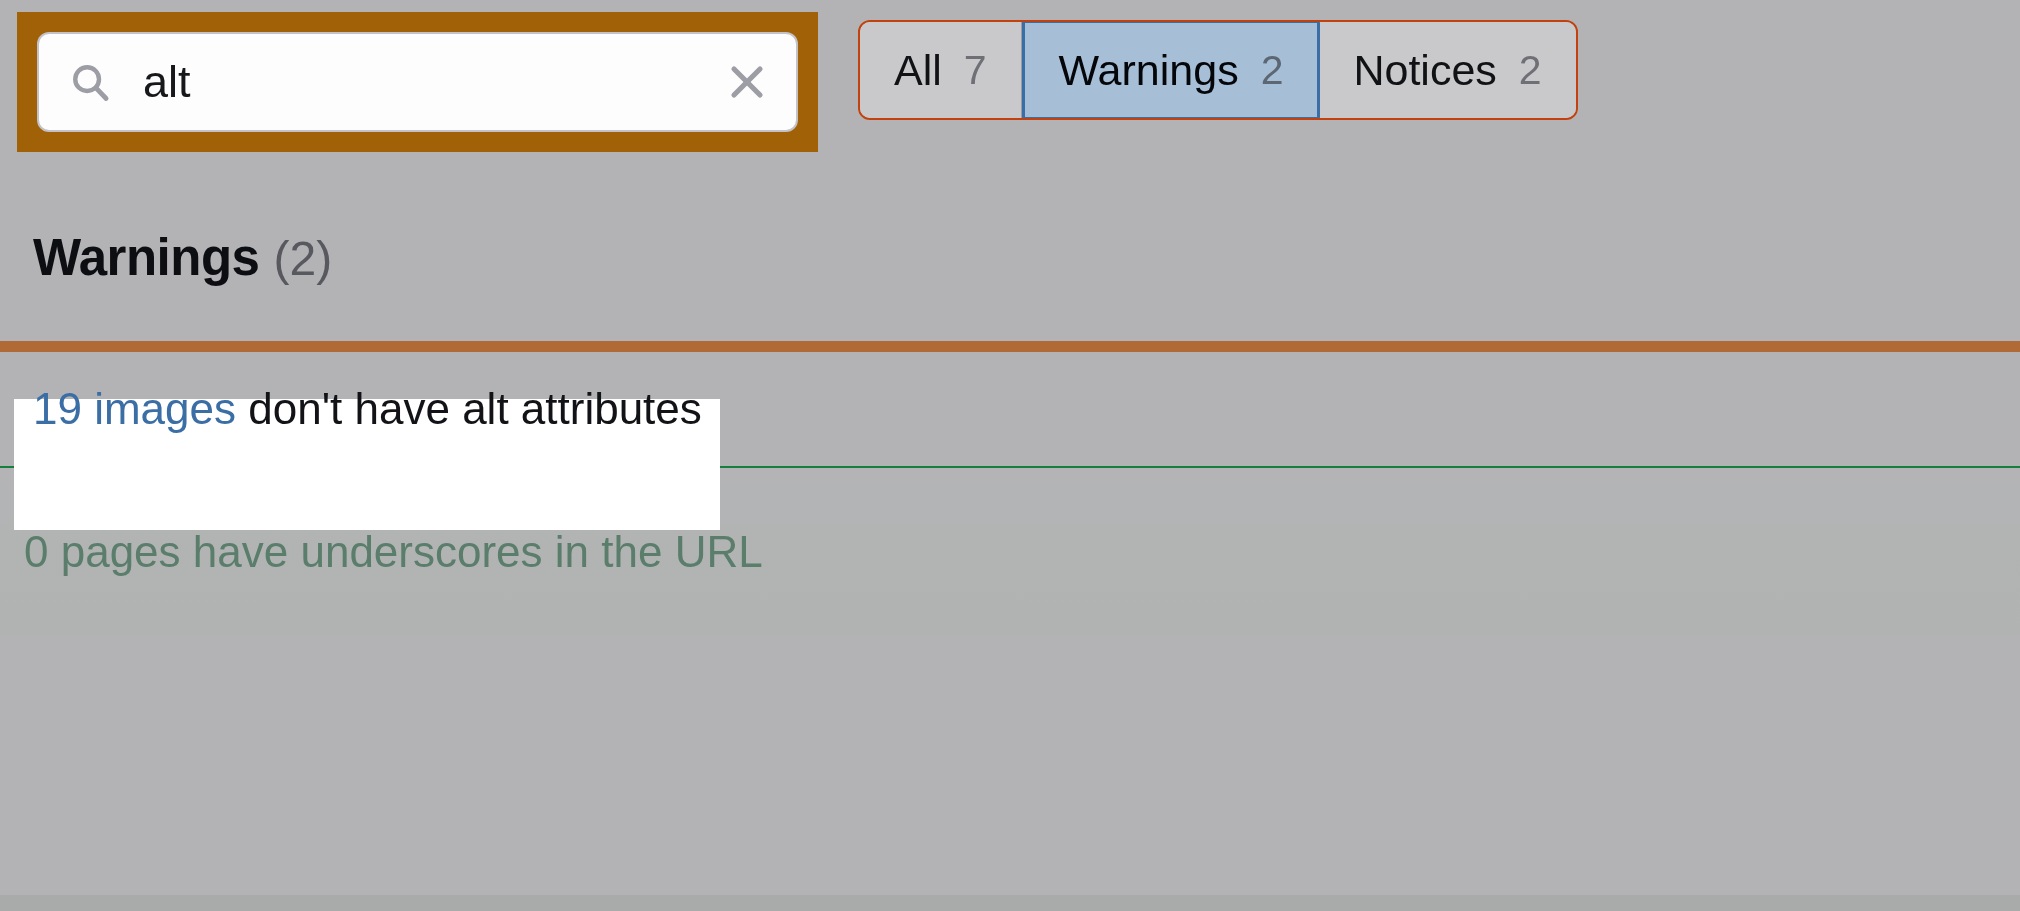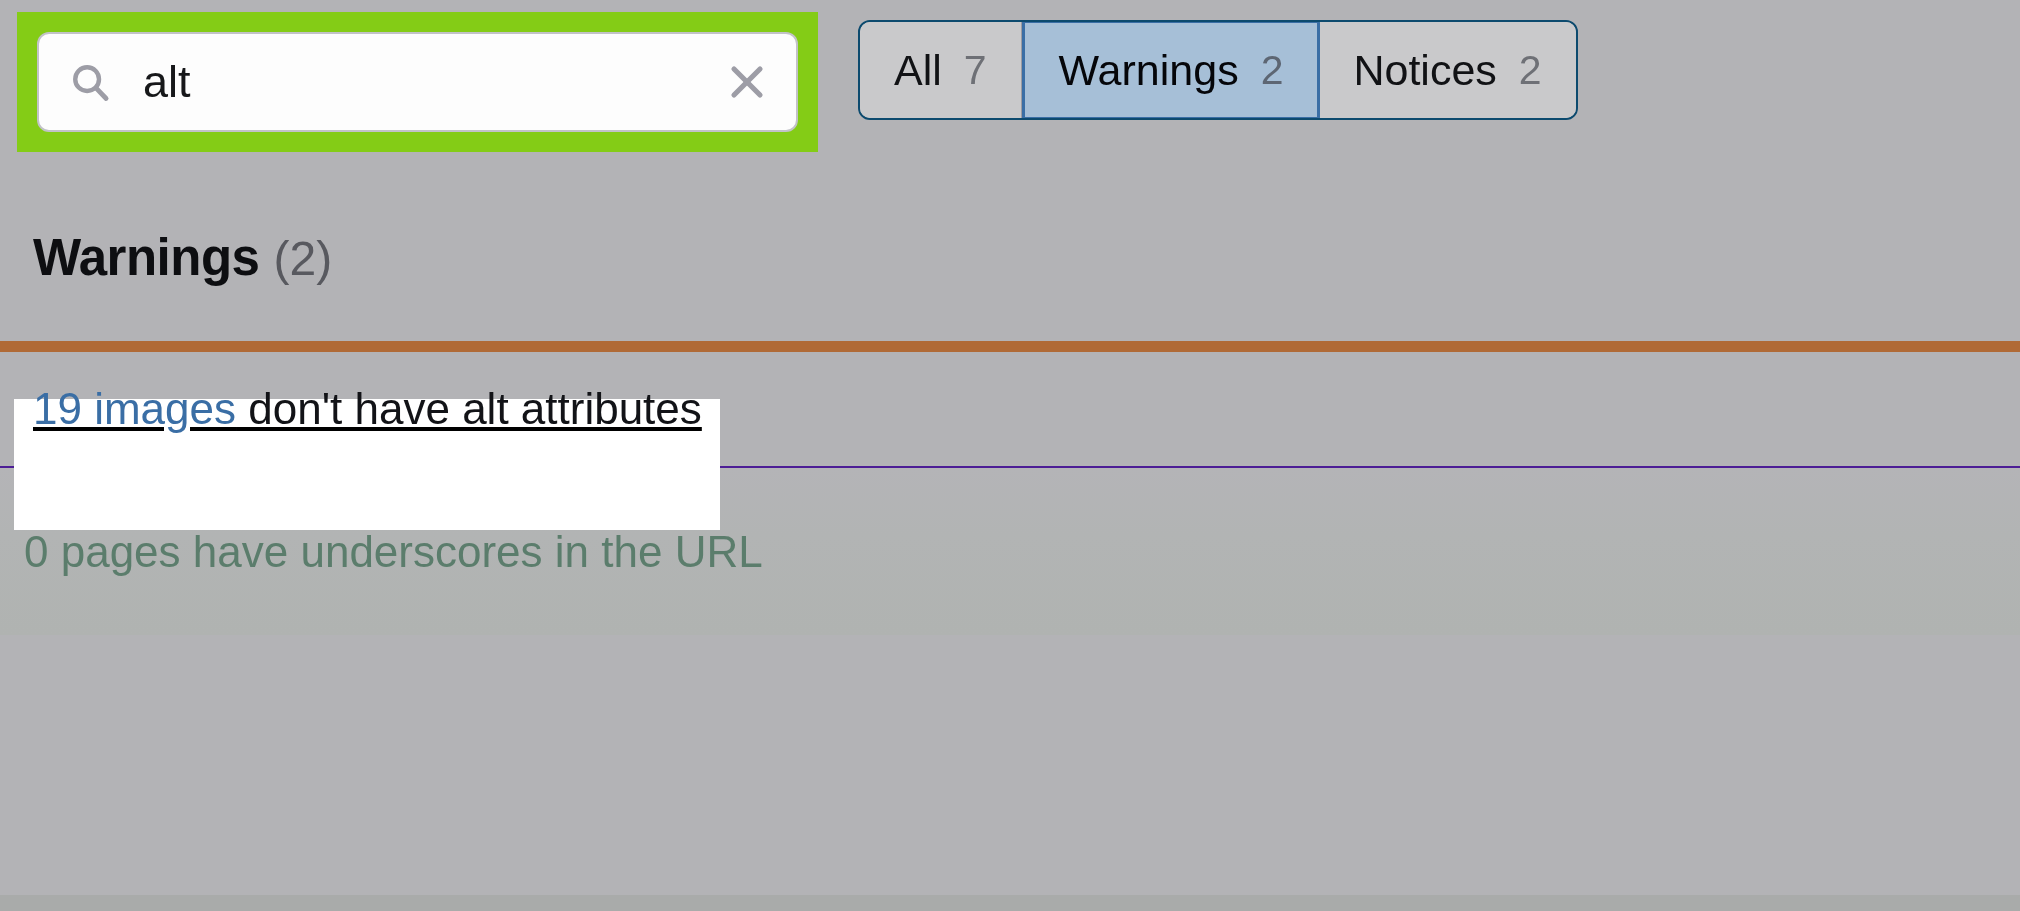--- a/index.html
+++ b/index.html
@@ -24,21 +24,21 @@
     height: 155px;
   }
 
   
   #search-panel {
     position: absolute;
     left: 17px;
     top: 12px;
     width: 801px;
     height: 140px;
-    background: #84cc16;
+    background: #a16207;
     box-sizing: border-box;
   }
 
   #search-box {
     position: absolute;
     left: 20px;
     top: 20px;
     width: 761px;
     height: 100px;
     box-sizing: border-box;
@@ -85,21 +85,21 @@
   }
 
   
   #filter-tabs {
     position: absolute;
     left: 858px;
     top: 20px;
     height: 100px;
     display: flex;
     align-items: stretch;
-    border: 2px solid #0c4a6e;
+    border: 2px solid #c2410c;
     border-radius: 12px;
     background: #c9c9cb;
     box-sizing: border-box;
     overflow: hidden;
   }
 
   .filter-tab {
     display: flex;
     align-items: center;
     justify-content: center;
@@ -188,21 +188,21 @@
     white-space: nowrap;
     position: relative;
     z-index: 2;
   }
   .issue-row .issue-link {
     color: #3a6ea5;
     cursor: pointer;
   }
 
   
-  #row-0 { height: 116px; border-bottom: 2px solid #4c1d95; text-decoration: underline; }
+  #row-0 { height: 116px; border-bottom: 2px solid #15803d; }
   #row-0-highlight {
     position: absolute;
     left: 14px;
     top: 47px;
     width: 706px;
     height: 131px;
     background: #ffffff;
     z-index: 1;
   }
   #row-0 .issue-text { padding-left: 0; }

